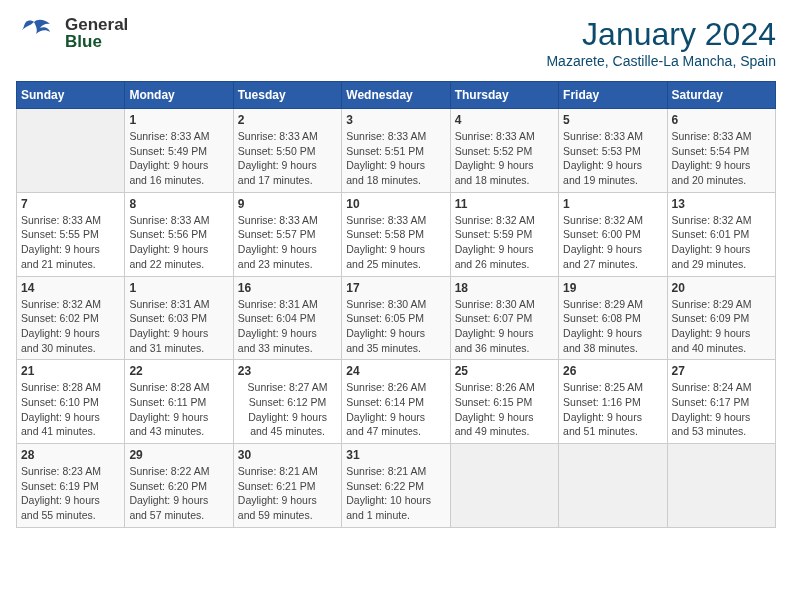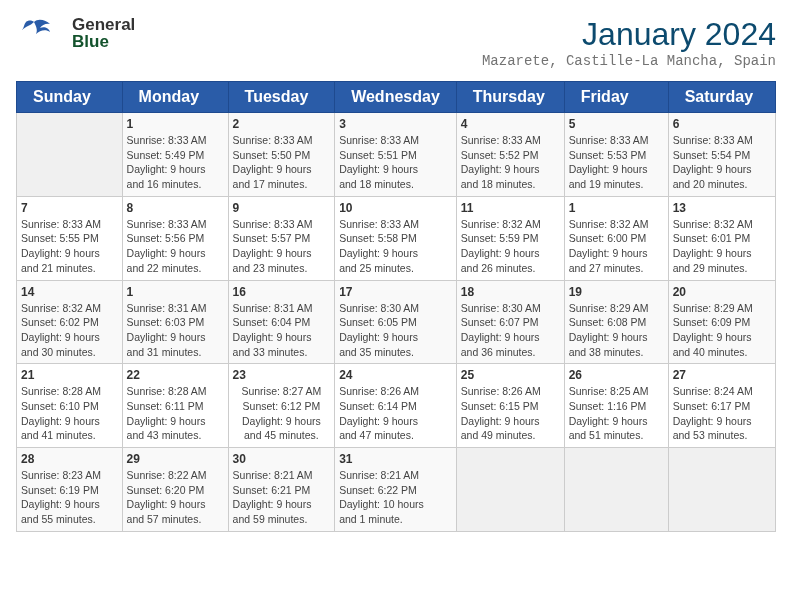--- a/index.html
+++ b/index.html
@@ -20,34 +20,33 @@
       text-align: right;
     }
     .title-block h1 {
       font-size: 32px;
       font-weight: normal;
       color: #0c4a6e;
     }
     .title-block h2 {
       font-size: 14px;
       font-weight: normal;
-      color: #737373;
-      font-family: Liberation Mono, monospace;
+      color: #0c4a6e;
     }
     table {
       width: 100%;
       border-collapse: collapse;
       font-size: 11px;
     }
     thead tr th {
       background-color: #2a5ca8;
       color: #fff;
-      padding: 6px 16px;
+      padding: 6px 4px;
       text-align: left;
-      font-size: 16px;
+      font-size: 12px;
       font-weight: bold;
       border: 1px solid #1e4a8f;
     }
     tbody tr td {
       border: 1px solid #ccc;
       padding: 4px;
       vertical-align: top;
       width: calc(100% / 7);
       min-height: 80px;
       background: #fff;
@@ -65,21 +64,21 @@
       color: #444;
       font-size: 10.5px;
       line-height: 1.4;
     }
     .empty-cell {
       background: #f0f0f0 !important;
     }
     .logo-wrapper {
       display: flex;
       align-items: center;
-      gap: 20px;
+      gap: 13px;
     }
     .logo-text-wrapper {
       display: flex;
       flex-direction: column;
       line-height: 1;
     }
     .logo-bird {
       width: 36px;
       height: 30px;
     }

